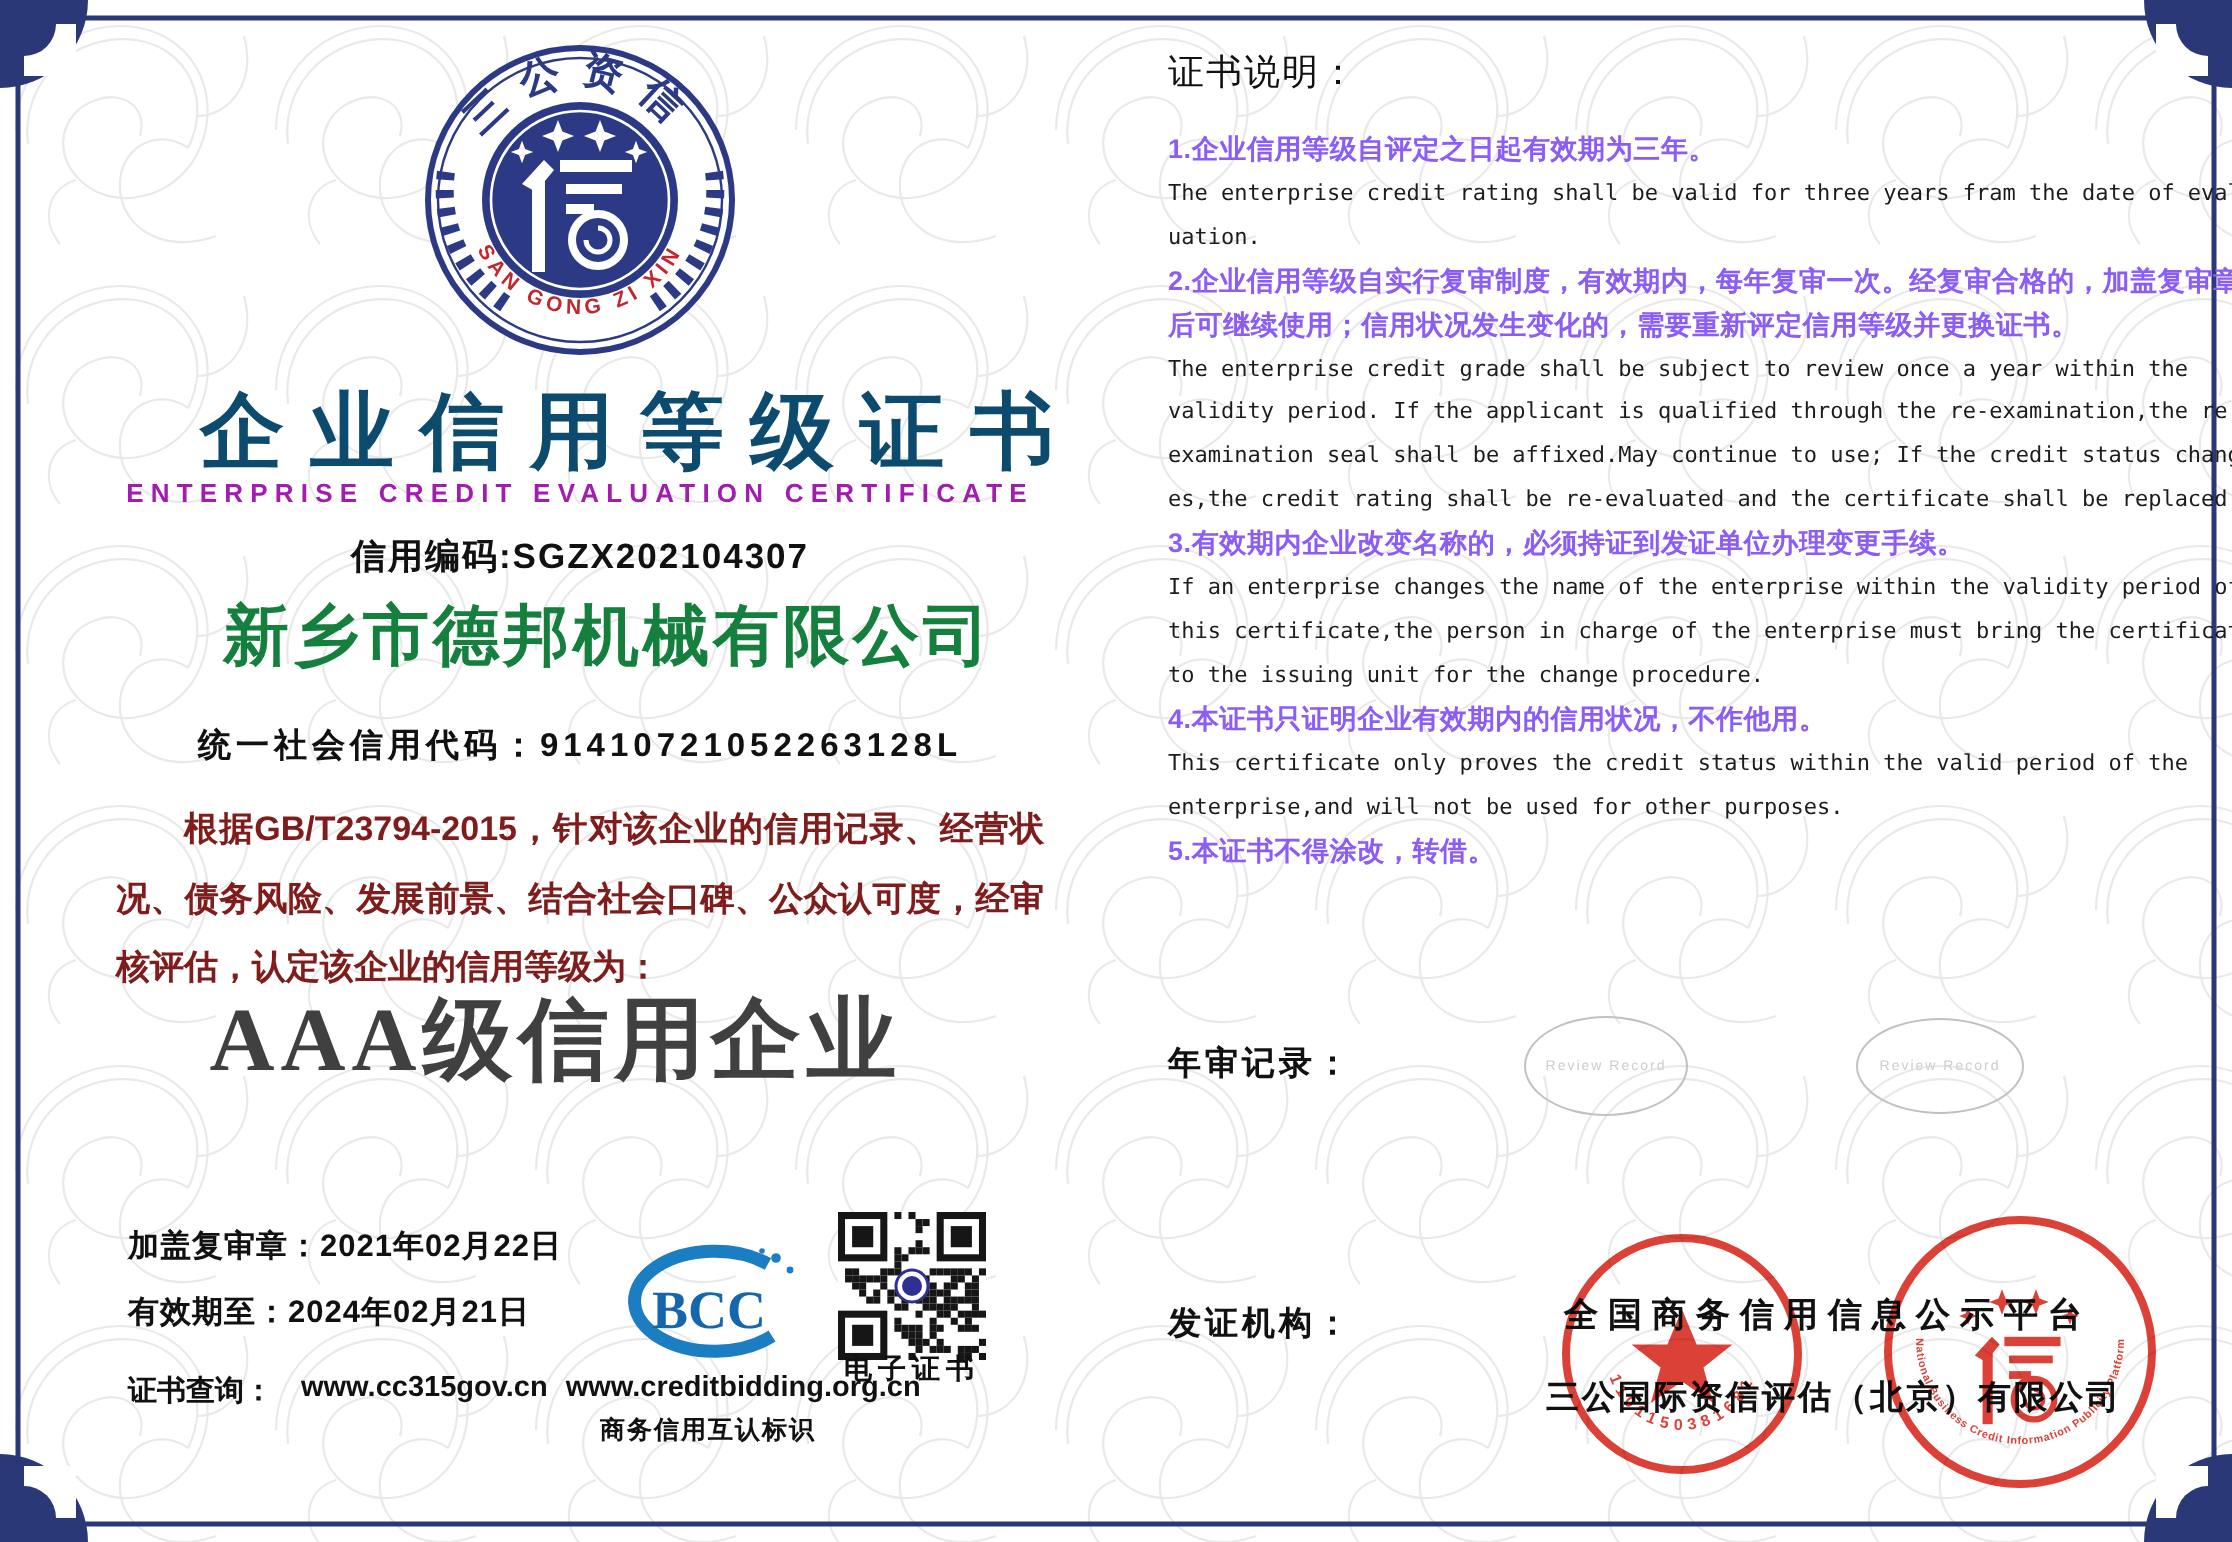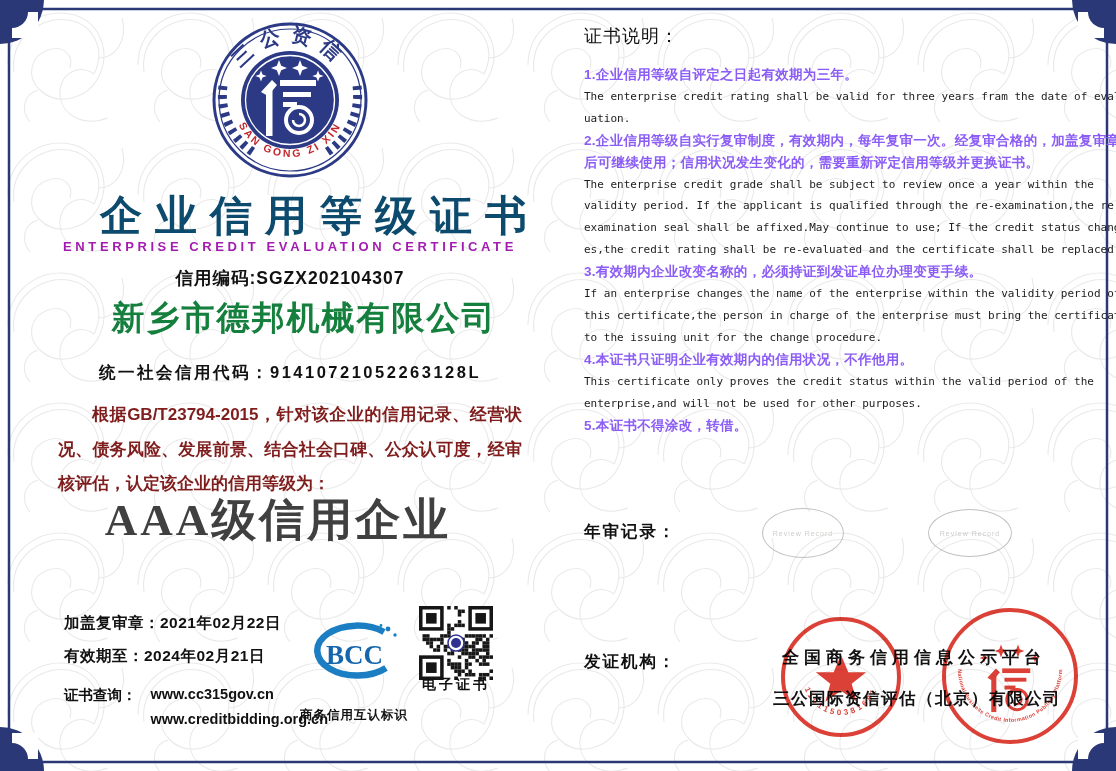--- a/index.html
+++ b/index.html
@@ -16,21 +16,21 @@
   .codeline{left:40px;top:266px;width:500px;text-align:center;font-size:17.5px;font-weight:700;letter-spacing:1px;}
   .company{left:34px;top:296px;width:540px;text-align:center;font-size:33px;font-weight:800;
            letter-spacing:2px;color:#15803d;white-space:nowrap;}
   .uscc{left:20px;top:362px;width:540px;text-align:center;font-size:16.5px;font-weight:700;letter-spacing:2.5px;white-space:nowrap;}
   .para{left:58px;top:398px;width:464px;font-size:17px;line-height:34.5px;font-weight:600;
         text-align:justify;text-indent:2em;color:#7f1d1d;}
   .rating{left:28px;top:490px;width:500px;text-align:center;font-size:45px;font-weight:900;
           letter-spacing:3px;color:#404040;font-family:"Liberation Serif",serif;white-space:nowrap;}
   .dateline{font-size:15.5px;font-weight:700;letter-spacing:0.5px;white-space:nowrap;}
   .queryrow{left:64px;top:686px;display:flex;gap:14px;font-size:14.5px;font-weight:700;}
-  .queryrow .urls{display:flex;flex-direction:column;gap:9px;}
+  .queryrow .urls{display:flex;flex-direction:row;gap:9px;}
   .caption{font-size:12.5px;font-weight:600;letter-spacing:1px;text-align:center;white-space:nowrap;}
   
   .notes-head{left:584px;top:24px;font-size:18px;font-weight:400;letter-spacing:1px;}
   .notes{left:584px;top:64px;width:528px;}
   .nline{line-height:21.9px;white-space:nowrap;}
   .nline.zh{font-size:13.5px;font-weight:700;color:#8b5cf6;letter-spacing:0.3px;}
   .nline.en{font-size:11px;font-family:"DejaVu Sans Mono",monospace;font-weight:400;color:#1c1c1c;}
   .sec-label{font-size:16.5px;font-weight:700;letter-spacing:2px;white-space:nowrap;}
   .oval{border:1.5px solid #c3c1be;border-radius:50%;display:flex;align-items:center;justify-content:center;}
   .oval span{font-size:7px;color:#cfcdca;letter-spacing:1px;}

